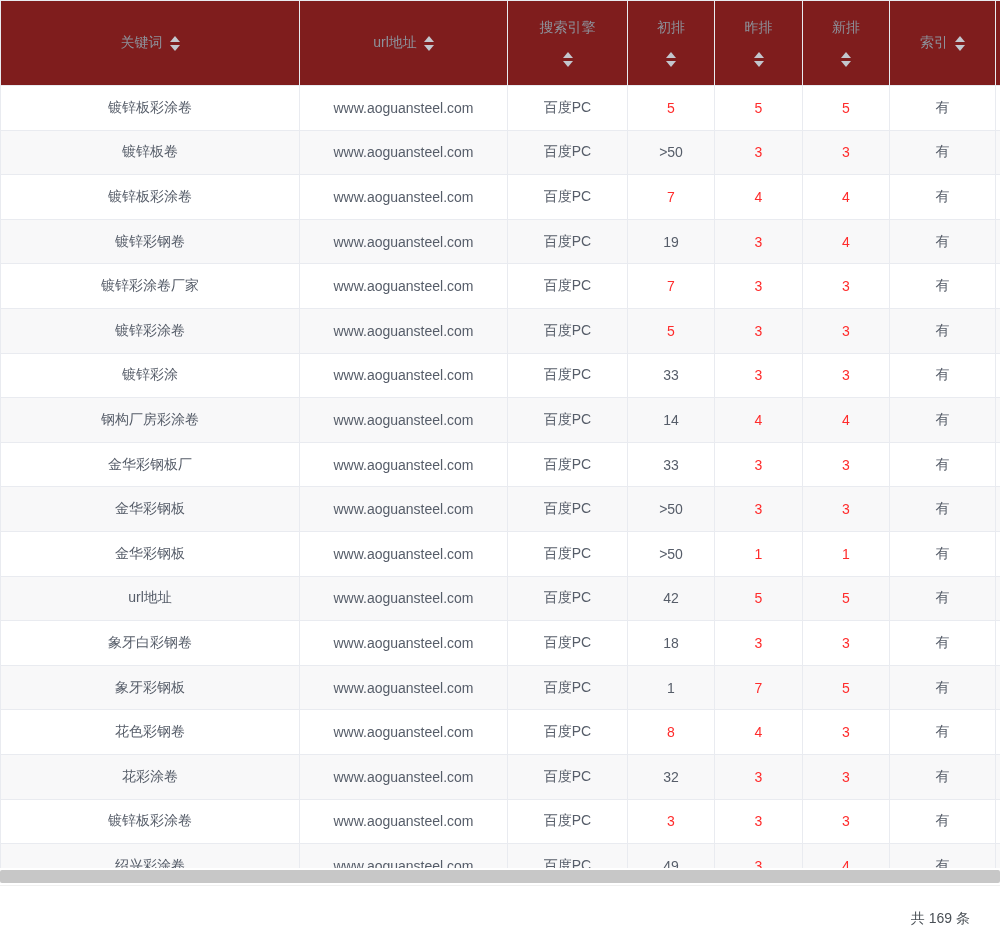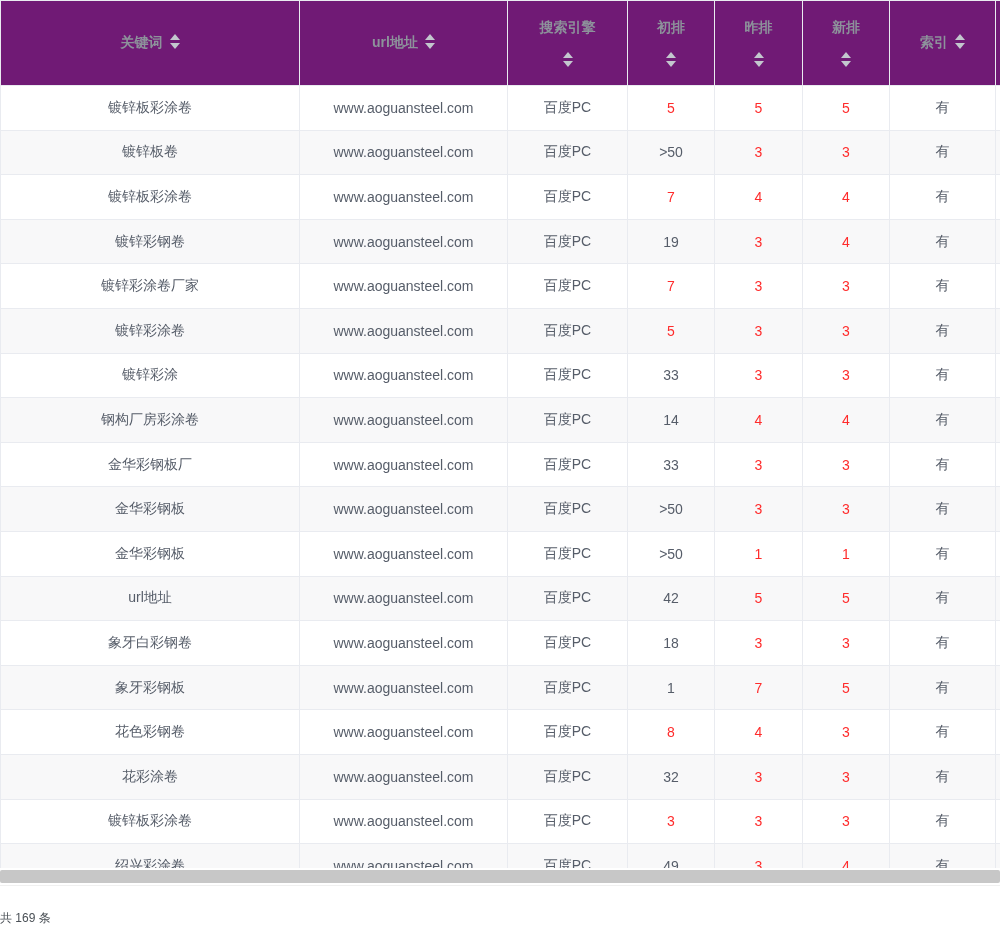--- a/index.html
+++ b/index.html
@@ -12,44 +12,44 @@
     width:1000px;height:868px;overflow:hidden;position:relative;
   }
   table{
     border-collapse:collapse;table-layout:fixed;width:1005px;
   }
   th,td{
     border:1px solid #e9ebf0;text-align:center;padding:0;
     font-size:14px;overflow:hidden;white-space:nowrap;
   }
   thead th{
-    height:84px;background:#701a75;color:#8d929b;font-weight:700;
+    height:84px;background:#7f1d1d;color:#8d929b;font-weight:400;
     vertical-align:middle;cursor:pointer;
   }
   tbody tr{height:44.6px;}
   tbody tr:nth-child(even){background:#f8f8f9;}
   tbody tr:nth-child(odd){background:#ffffff;}
   tbody td{color:#565d69;}
   td.rank.red{color:#ff2b2b;}
-  .th-flex-inline{display:flex;justify-content:center;gap:7px;}
+  .th-flex-inline{display:flex;align-items:center;justify-content:center;gap:7px;}
   .th-flex-below{display:flex;flex-direction:column;align-items:center;justify-content:center;gap:15px;}
   .caret{display:inline-flex;flex-direction:column;gap:3px;}
   .caret i{display:block;width:0;height:0;border-left:5px solid transparent;border-right:5px solid transparent;}
   .caret .up{border-bottom:6px solid #c3c7ce;}
   .caret .down{border-top:6px solid #c3c7ce;}
   .hscrollbar{
     width:1000px;height:17px;background:#ffffff;
     display:flex;align-items:center;border-bottom:1px solid #f0f0f0;
   }
   .hscrollbar .thumb{
     height:13px;width:100%;background:#c7c7c7;border-radius:2px;
   }
   .footer{
-    width:1000px;box-sizing:border-box;text-align:left;
-    padding:24px 30px 0 0;color:#4a5056;font-size:12px;
+    width:1000px;box-sizing:border-box;text-align:right;
+    padding:24px 30px 0 0;color:#4a5056;font-size:14px;
   }
 </style>
 </head>
 <body>
 
 <div class="table-viewport">
   <table>
     <colgroup>
       <col style="width:299px">
         <col style="width:208px">

